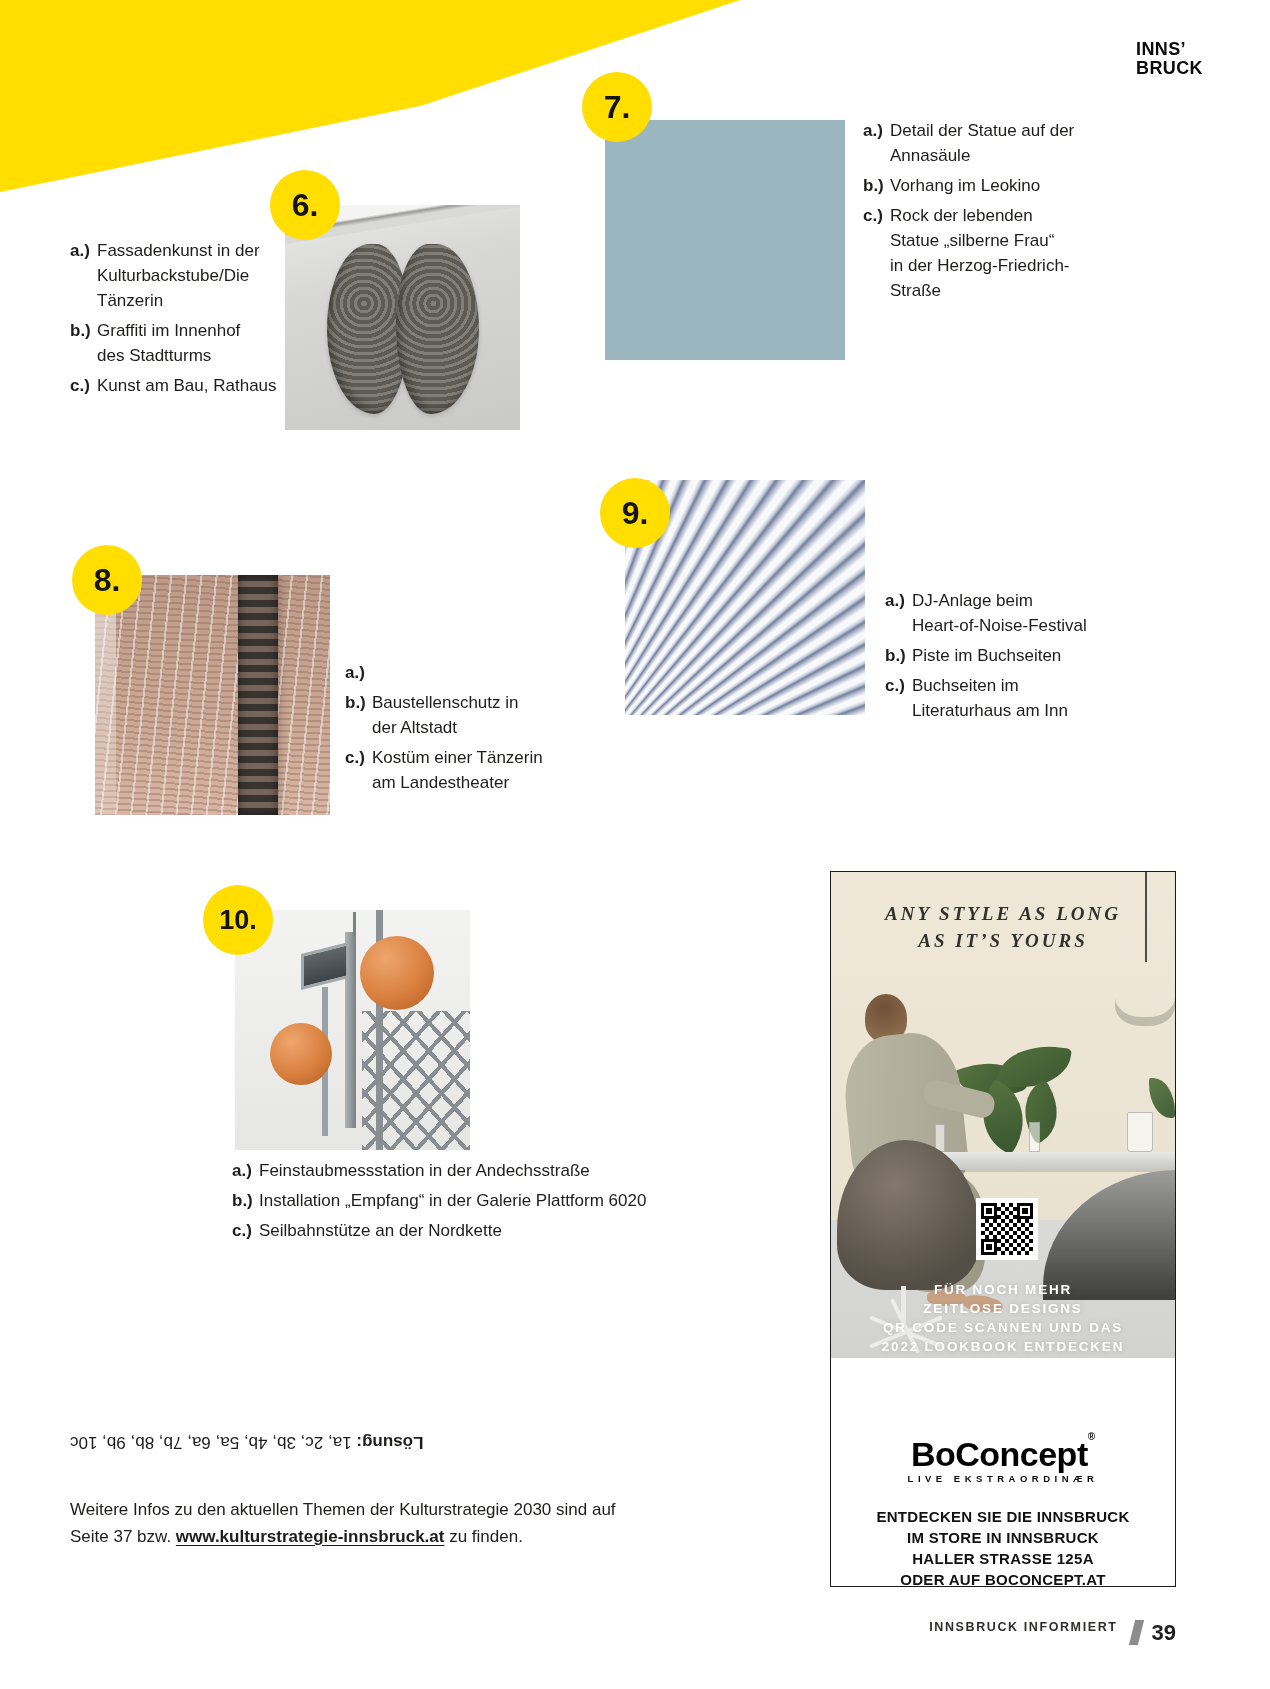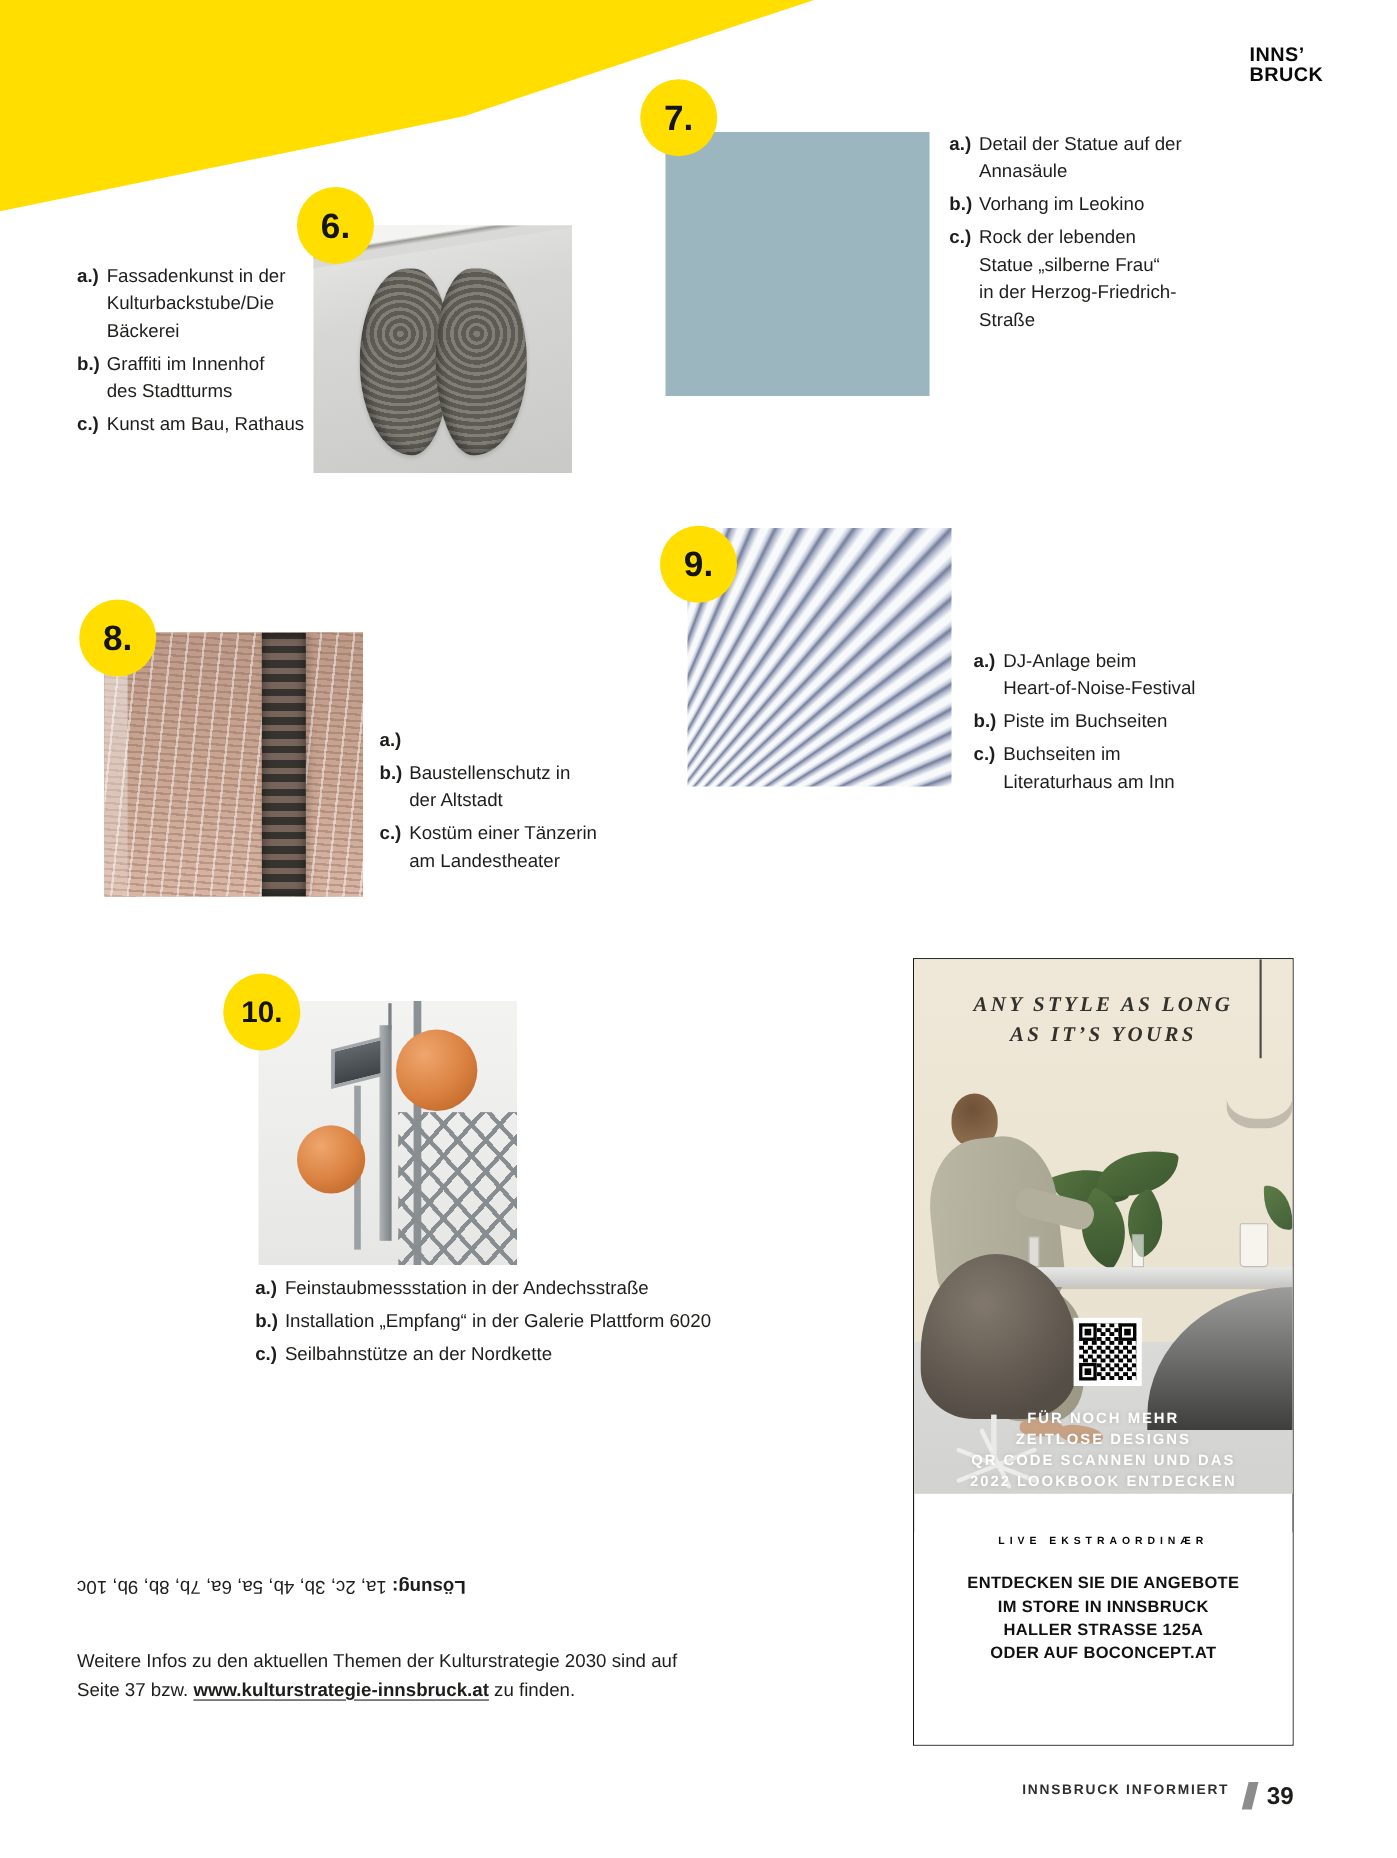--- a/index.html
+++ b/index.html
@@ -187,21 +187,21 @@
     <div class="brain">
       <div class="lobe l"></div>
       <div class="lobe r"></div>
     </div>
   </div>
   <div class="opts" style="left:70px; top:238px; width:215px;">
     <div class="opt">
       <span class="lbl">a.)</span>
       <span class="txt">Fassadenkunst in der
 Kulturbackstube/Die
-Bäckerei</span>
+Tänzerin</span>
     </div>
     <div class="opt">
       <span class="lbl">b.)</span>
       <span class="txt">Graffiti im Innenhof
 des Stadtturms</span>
     </div>
     <div class="opt">
       <span class="lbl">c.)</span>
       <span class="txt">Kunst am Bau, Rathaus</span>
     </div>
@@ -350,23 +350,24 @@
         </div>
       </div>
       <div class="ad-overlay">
         <div>FÜR NOCH MEHR</div>
         <div>ZEITLOSE DESIGNS</div>
         <div>QR CODE SCANNEN UND DAS</div>
         <div>2022 LOOKBOOK ENTDECKEN</div>
       </div>
     </div>
     <div class="ad-bottom">
+      <div class="bo-logo"><span>BoConcept</span><sup>®</sup></div>
       <div class="bo-tagline">LIVE EKSTRAORDINÆR</div>
       <div class="ad-cta">
-        <div>ENTDECKEN SIE DIE ANGEBOTE</div>
+        <div>ENTDECKEN SIE DIE INNSBRUCK</div>
         <div>IM STORE IN INNSBRUCK</div>
         <div>HALLER STRASSE 125A</div>
         <div>ODER AUF BOCONCEPT.AT</div>
       </div>
     </div>
   </div>
 
   <div class="footer">
     <span class="mag">INNSBRUCK INFORMIERT</span>
     <span class="slash"></span>

